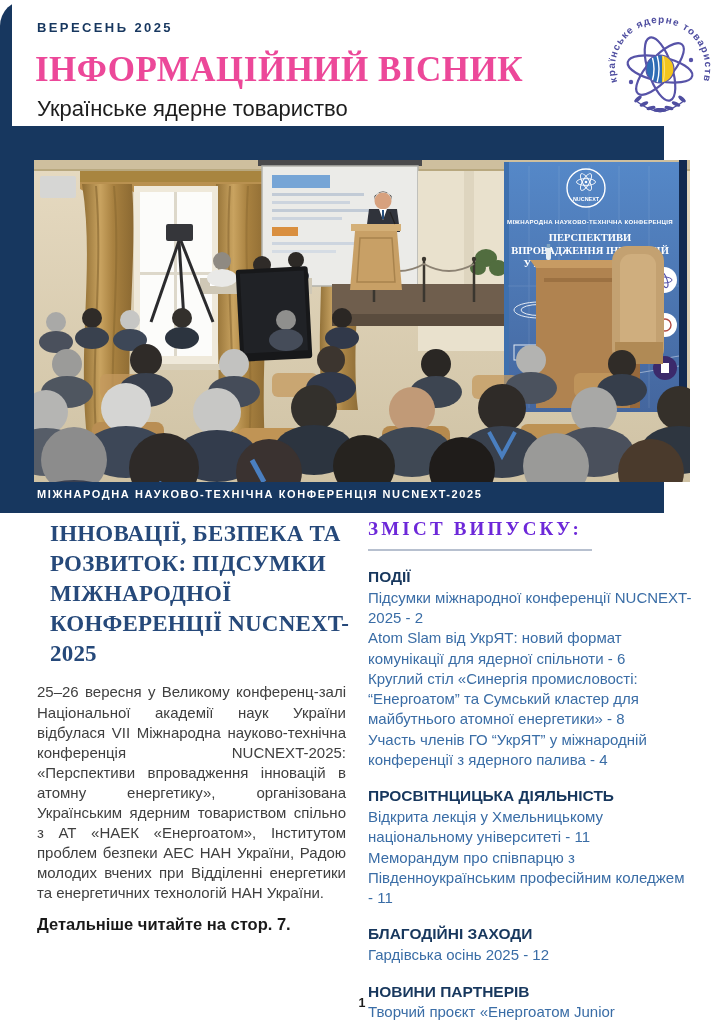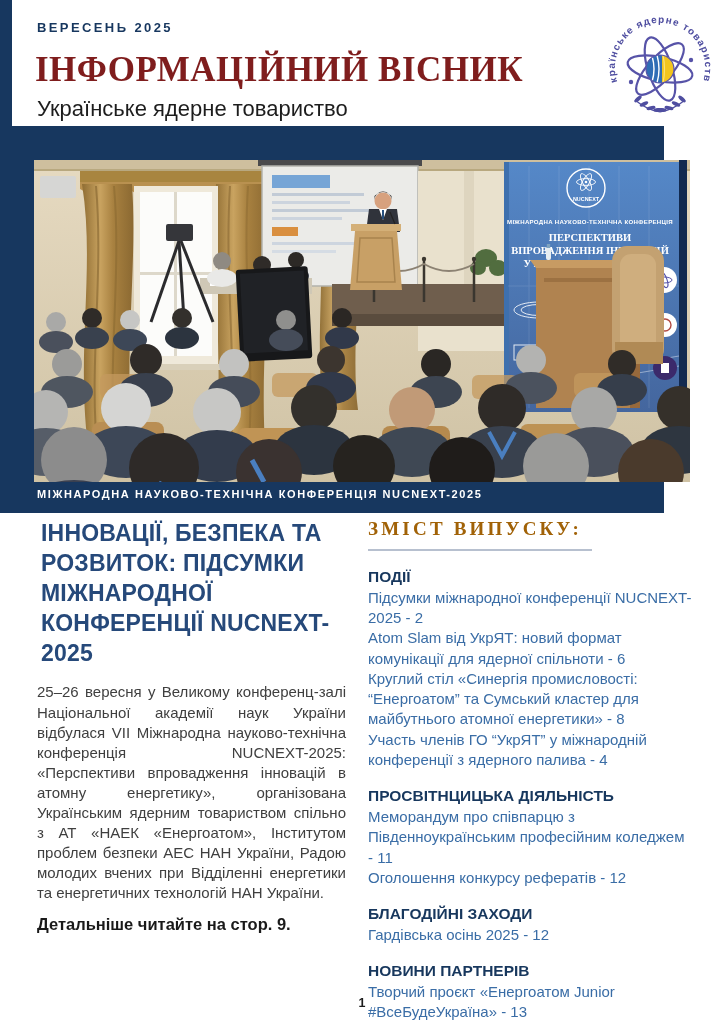--- a/index.html
+++ b/index.html
@@ -1,43 +1,43 @@
 <!DOCTYPE html>
 <html><head>
 <meta charset="utf-8">
 <style>
   html,body{margin:0;padding:0;background:#ffffff;}
   .page{position:relative;width:724px;height:1024px;background:#ffffff;overflow:hidden;
-        font-family:"Liberation Sans","DejaVu Sans",sans-serif;}
+        font-family:"Liberation Sans","DejaVu Sans",sans-serif;border-radius:26px;}
   
   .stripe{position:absolute;left:0;top:0;width:12px;height:127px;background:#17375f;}
   .issue-date{position:absolute;left:37px;top:20px;font-size:13px;font-weight:bold;
               letter-spacing:2.4px;color:#17375f;}
   .title{position:absolute;left:35px;top:50px;margin:0;
          font-family:"Liberation Serif","DejaVu Serif",serif;
-         font-size:35px;font-weight:bold;letter-spacing:.5px;color:#7f1d1d;}
+         font-size:35px;font-weight:bold;letter-spacing:.5px;color:#ec4899;}
   .subtitle{position:absolute;left:37px;top:96px;font-size:22px;color:#1d1d1d;}
   .logo{position:absolute;top:8px;right:8px;width:112px;height:110px;}
   
   .hero{position:absolute;left:0;top:126px;width:664px;height:387px;background:#17375f;}
   .photo{position:absolute;left:34px;top:34px;width:656px;height:322px;overflow:hidden;background:#d8cbb0;}
   .photo svg{display:block;}
   .caption{position:absolute;left:37px;top:362px;color:#ffffff;font-size:11px;font-weight:bold;
            letter-spacing:1.6px;}
   
   .content{position:absolute;left:37px;top:513px;width:655px;display:flex;gap:15px;}
   .article{flex:0 0 316px;width:316px;}
-  .article h2{margin:6px 0 0 4px;font-family:Liberation Sans, sans-serif;
+  .article h2{margin:6px 0 0 13px;font-family:Liberation Serif, serif;
               font-size:23px;line-height:1.3;font-weight:bold;color:#26497a;letter-spacing:.2px;}
   .article .body{margin:14px 7px 0 0;font-size:15px;line-height:1.34;color:#3f3f3f;
                  text-align:justify;}
   .article .more{margin:12px 0 0 0;font-size:16.5px;font-weight:bold;color:#1a1a1a;}
   .toc{flex:1;min-width:0;}
   .toc h3{margin:5px 0 0 0;font-family:"Liberation Serif","DejaVu Serif",serif;
-          font-size:19px;font-weight:bold;letter-spacing:3.2px;color:#a16207;}
+          font-size:19px;font-weight:bold;letter-spacing:3.2px;color:#6d28d9;}
   .toc-rule{width:224px;height:2px;background:#b7c0cf;margin:9px 0 11px 0;}
   .toc-group{margin-bottom:10px;margin-top:16px;}
   .toc-group-title{font-size:15.5px;font-weight:bold;color:#17375d;line-height:1.35;}
   .toc-item{font-size:15px;color:#3a6da6;line-height:1.35;}
   
   .footer{position:absolute;left:0;top:993px;width:724px;text-align:center;}
   .pagenum{font-size:12.5px;font-weight:bold;color:#1c1c1c;}
 </style>
 </head>
 <body>
@@ -350,37 +350,37 @@
         </g>
       </svg>
     </div>
     <div class="caption">МІЖНАРОДНА НАУКОВО-ТЕХНІЧНА КОНФЕРЕНЦІЯ NUCNEXT-2025</div>
   </section>
 
   <main class="content">
     <article class="article">
       <h2>ІННОВАЦІЇ, БЕЗПЕКА ТА РОЗВИТОК: ПІДСУМКИ МІЖНАРОДНОЇ КОНФЕРЕНЦІЇ NUCNEXT-2025</h2>
       <p class="body">25–26 вересня у Великому конференц-залі Національної академії наук України відбулася VII Міжнародна науково-технічна конференція NUCNEXT-2025: «Перспективи впровадження інновацій в атомну енергетику», організована Українським ядерним товариством спільно з АТ «НАЕК «Енергоатом», Інститутом проблем безпеки АЕС НАН України, Радою молодих вчених при Відділенні енергетики та енергетичних технологій НАН України.</p>
-      <p class="more">Детальніше читайте на стор. 9.</p>
+      <p class="more">Детальніше читайте на стор. 7.</p>
     </article>
     <aside class="toc">
       <h3>ЗМІСТ ВИПУСКУ:</h3>
       <div class="toc-rule"></div>
       <div id="toc-sections">
           <div class="toc-group">
             <div class="toc-group-title">ПОДІЇ</div>
             <div class="toc-item">Підсумки міжнародної конференції NUCNEXT-2025 - 2</div>
             <div class="toc-item">Atom Slam від УкрЯТ: новий формат комунікації для ядерної спільноти - 6</div>
             <div class="toc-item">Круглий стіл «Синергія промисловості: “Енергоатом” та Сумський кластер для майбутнього атомної енергетики» - 8</div>
             <div class="toc-item">Участь членів ГО “УкрЯТ” у міжнародній конференції з ядерного палива - 4</div>
           </div>
           <div class="toc-group">
             <div class="toc-group-title">ПРОСВІТНЦИЦЬКА ДІЯЛЬНІСТЬ</div>
+            <div class="toc-item">Відкрита лекція у Хмельницькому національному університеті - 11</div>
             <div class="toc-item">Меморандум про співпарцю з Південноукраїнським професійним коледжем - 11</div>
-            <div class="toc-item">Оголошення конкурсу рефератів - 12</div>
           </div>
           <div class="toc-group">
             <div class="toc-group-title">БЛАГОДІЙНІ ЗАХОДИ</div>
             <div class="toc-item">Гардівська осінь 2025 - 12</div>
           </div>
           <div class="toc-group">
             <div class="toc-group-title">НОВИНИ ПАРТНЕРІВ</div>
             <div class="toc-item">Творчий проєкт «Енергоатом Junior #ВсеБудеУкраїна» - 13</div>
           </div>
         </div>

